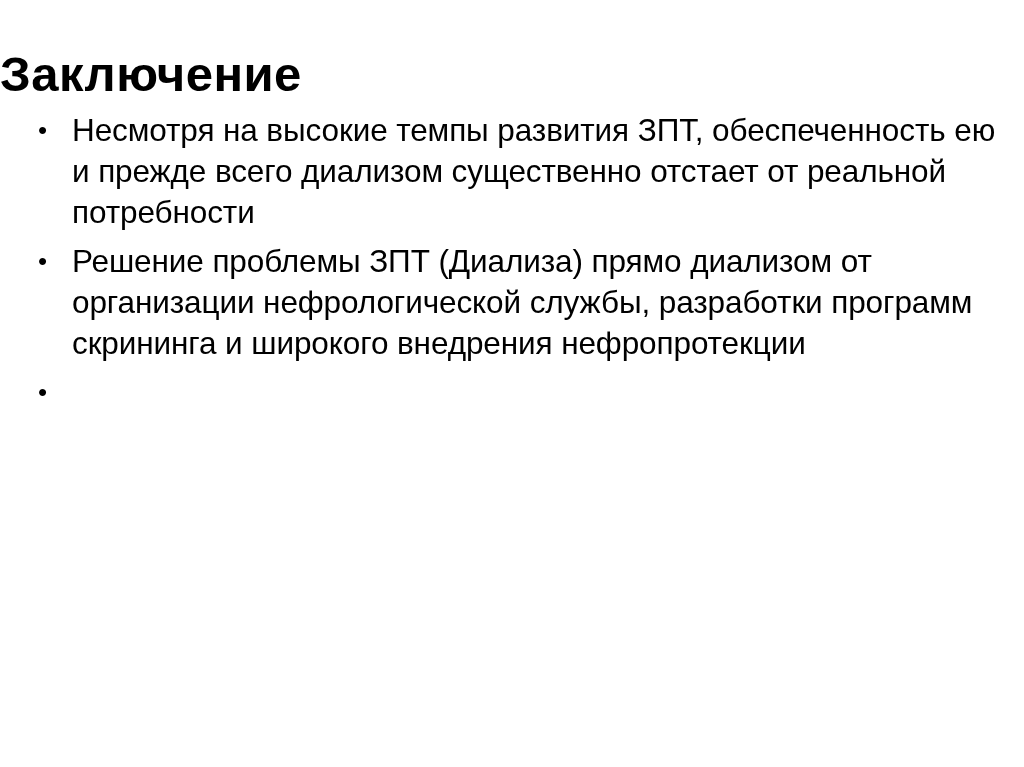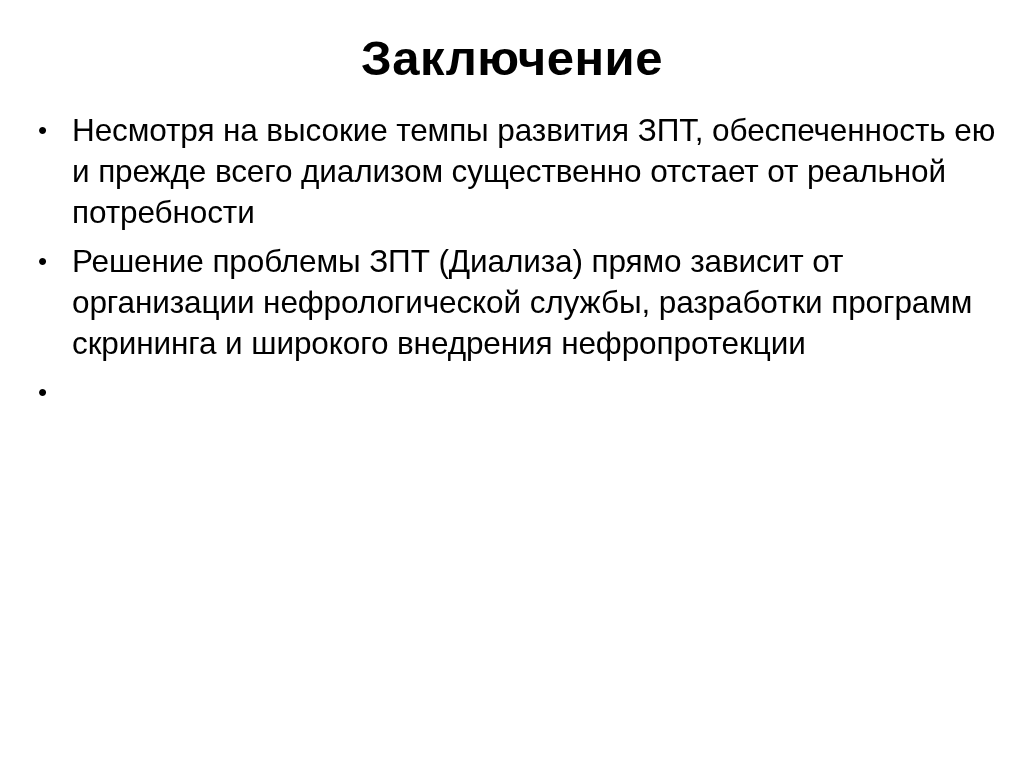--- a/index.html
+++ b/index.html
@@ -12,24 +12,24 @@
     width: 1024px;
     height: 767px;
     background: #ffffff;
     font-family: "Liberation Sans", sans-serif;
     color: #000000;
     overflow: hidden;
     box-sizing: border-box;
   }
   .slide-title {
     position: absolute;
-    top: 32px;
+    top: 48px;
     left: 0;
     width: 1024px;
-    text-align: center;
+    text-align: left;
     font-size: 49px;
     font-weight: bold;
     letter-spacing: 0.5px;
     line-height: 1.1;
   }
   .bullet-list {
     position: absolute;
     top: 110px;
     left: 26px;
     width: 975px;
@@ -60,20 +60,20 @@
 
   <div class="slide-title">Заключение</div>
 
   <ul class="bullet-list">
     <li class="bullet-item">
       <span class="dot">•</span>
       <span>Несмотря на высокие темпы развития ЗПТ, обеспеченность ею и прежде всего диализом существенно отстает от реальной потребности</span>
     </li>
     <li class="bullet-item">
       <span class="dot">•</span>
-      <span>Решение проблемы ЗПТ (Диализа) прямо зависит от организации нефрологической службы, разработки программ скрининга и широкого внедрения нефропротекции</span>
+      <span>Решение проблемы ЗПТ (Диализа) прямо диализом от организации нефрологической службы, разработки программ скрининга и широкого внедрения нефропротекции</span>
     </li>
     <li class="bullet-item">
       <span class="dot">•</span>
     </li>
   </ul>
 
 </div>
 
 </body></html>

